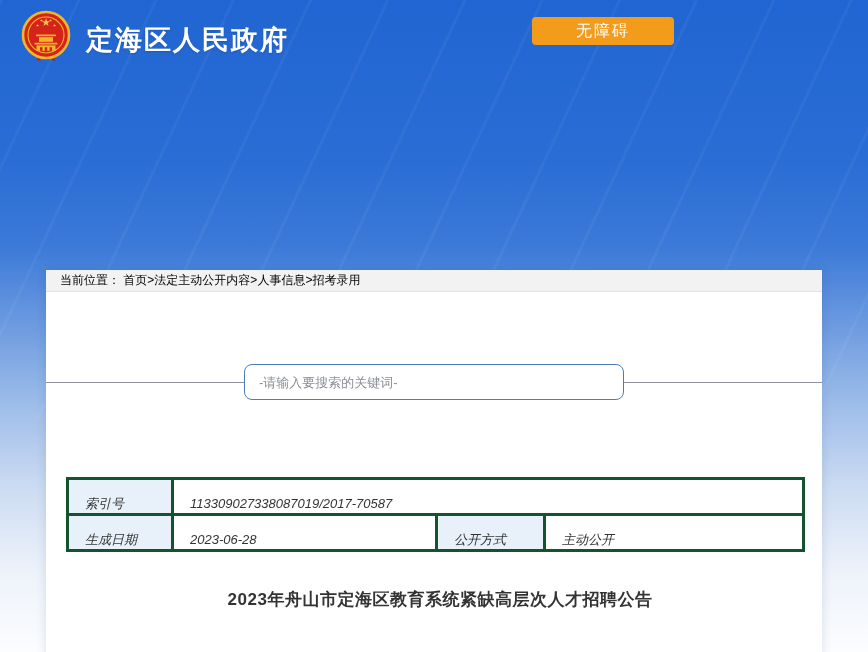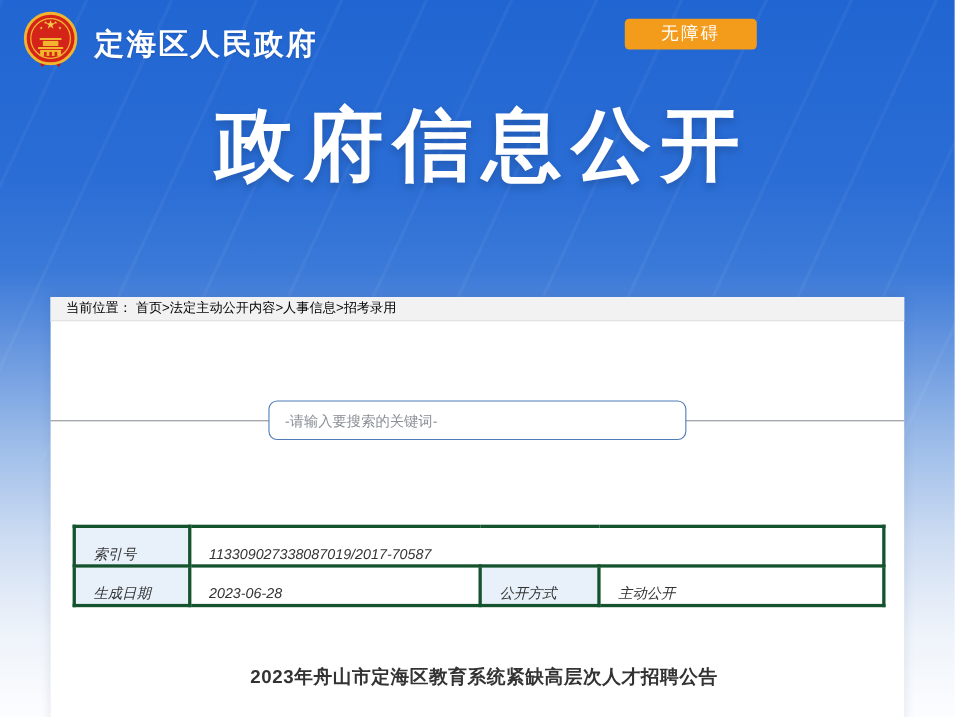--- a/index.html
+++ b/index.html
@@ -34,21 +34,21 @@
     color: #ffffff; font-size: 27px; font-weight: bold; letter-spacing: 2px;
     text-shadow: 0 1px 2px rgba(0,0,0,0.15);
   }
   .hdr-btn {
     position: absolute; top: 17px; height: 28px;
     border: none; border-radius: 4px; cursor: pointer;
     color: #ffffff; font-size: 16px; line-height: 28px; text-align: center;
     font-family: inherit;
   }
   .btn-elder { left: 403px; width: 121px; font-weight: bold; letter-spacing: 1px; }
-  .btn-access { left: 568px; width: 120px; letter-spacing: 2px; }
+  .btn-access { left: 532px; width: 142px; letter-spacing: 2px; }
 
   
   .banner-title {
     position: absolute; left: 0; top: 84px; width: 100%;
     text-align: center;
     color: #ffffff; font-size: 72px; font-weight: bold;
     letter-spacing: 9px; text-indent: 9px;
     text-shadow: 0 4px 8px rgba(0,0,0,0.18);
   }
 
@@ -97,21 +97,21 @@
     height: 36px; padding: 14px 0 0 16px;
     background: #ffffff;
     font-style: italic;
   }
   .info-table td.lbl { background: #e8f1fa; }
   .col1 { width: 105px; } .col2 { width: 264px; }
   .col3 { width: 108px; } .col4 { width: 259px; }
 
   
   .article-title {
-    margin-top: 52px;
+    margin-top: 36px;
     text-align: center;
     font-size: 17px; font-weight: bold; color: #333333;
     letter-spacing: 0.5px;
     padding-left: 12px;
   }
 </style>
 </head>
 <body>
 
 <div class="viewport">
@@ -139,21 +139,20 @@
           <rect x="21" y="38.2" width="2.4" height="3.6"></rect>
           <rect x="25.8" y="38.2" width="2.4" height="3.6"></rect>
           <rect x="30.6" y="38.2" width="2.4" height="3.6"></rect>
         </g>
       </svg>
     </span>
     <div class="site-title">定海区人民政府</div>
     <button class="hdr-btn btn-access" style="background:#f39b1b">无障碍</button>
   </header>
 
-  <div class="banner-title">政府信息公开</div>
 
   <main class="content-card">
 
     <nav class="breadcrumb-bar">
       <span>当前位置：</span>
       <span class="crumb">首页</span><span>&gt;</span><span class="crumb">法定主动公开内容</span><span>&gt;</span><span class="crumb">人事信息</span><span>&gt;</span><span class="crumb">招考录用</span>
     </nav>
 
     <div class="search-section">
       <div class="search-divider"></div>

